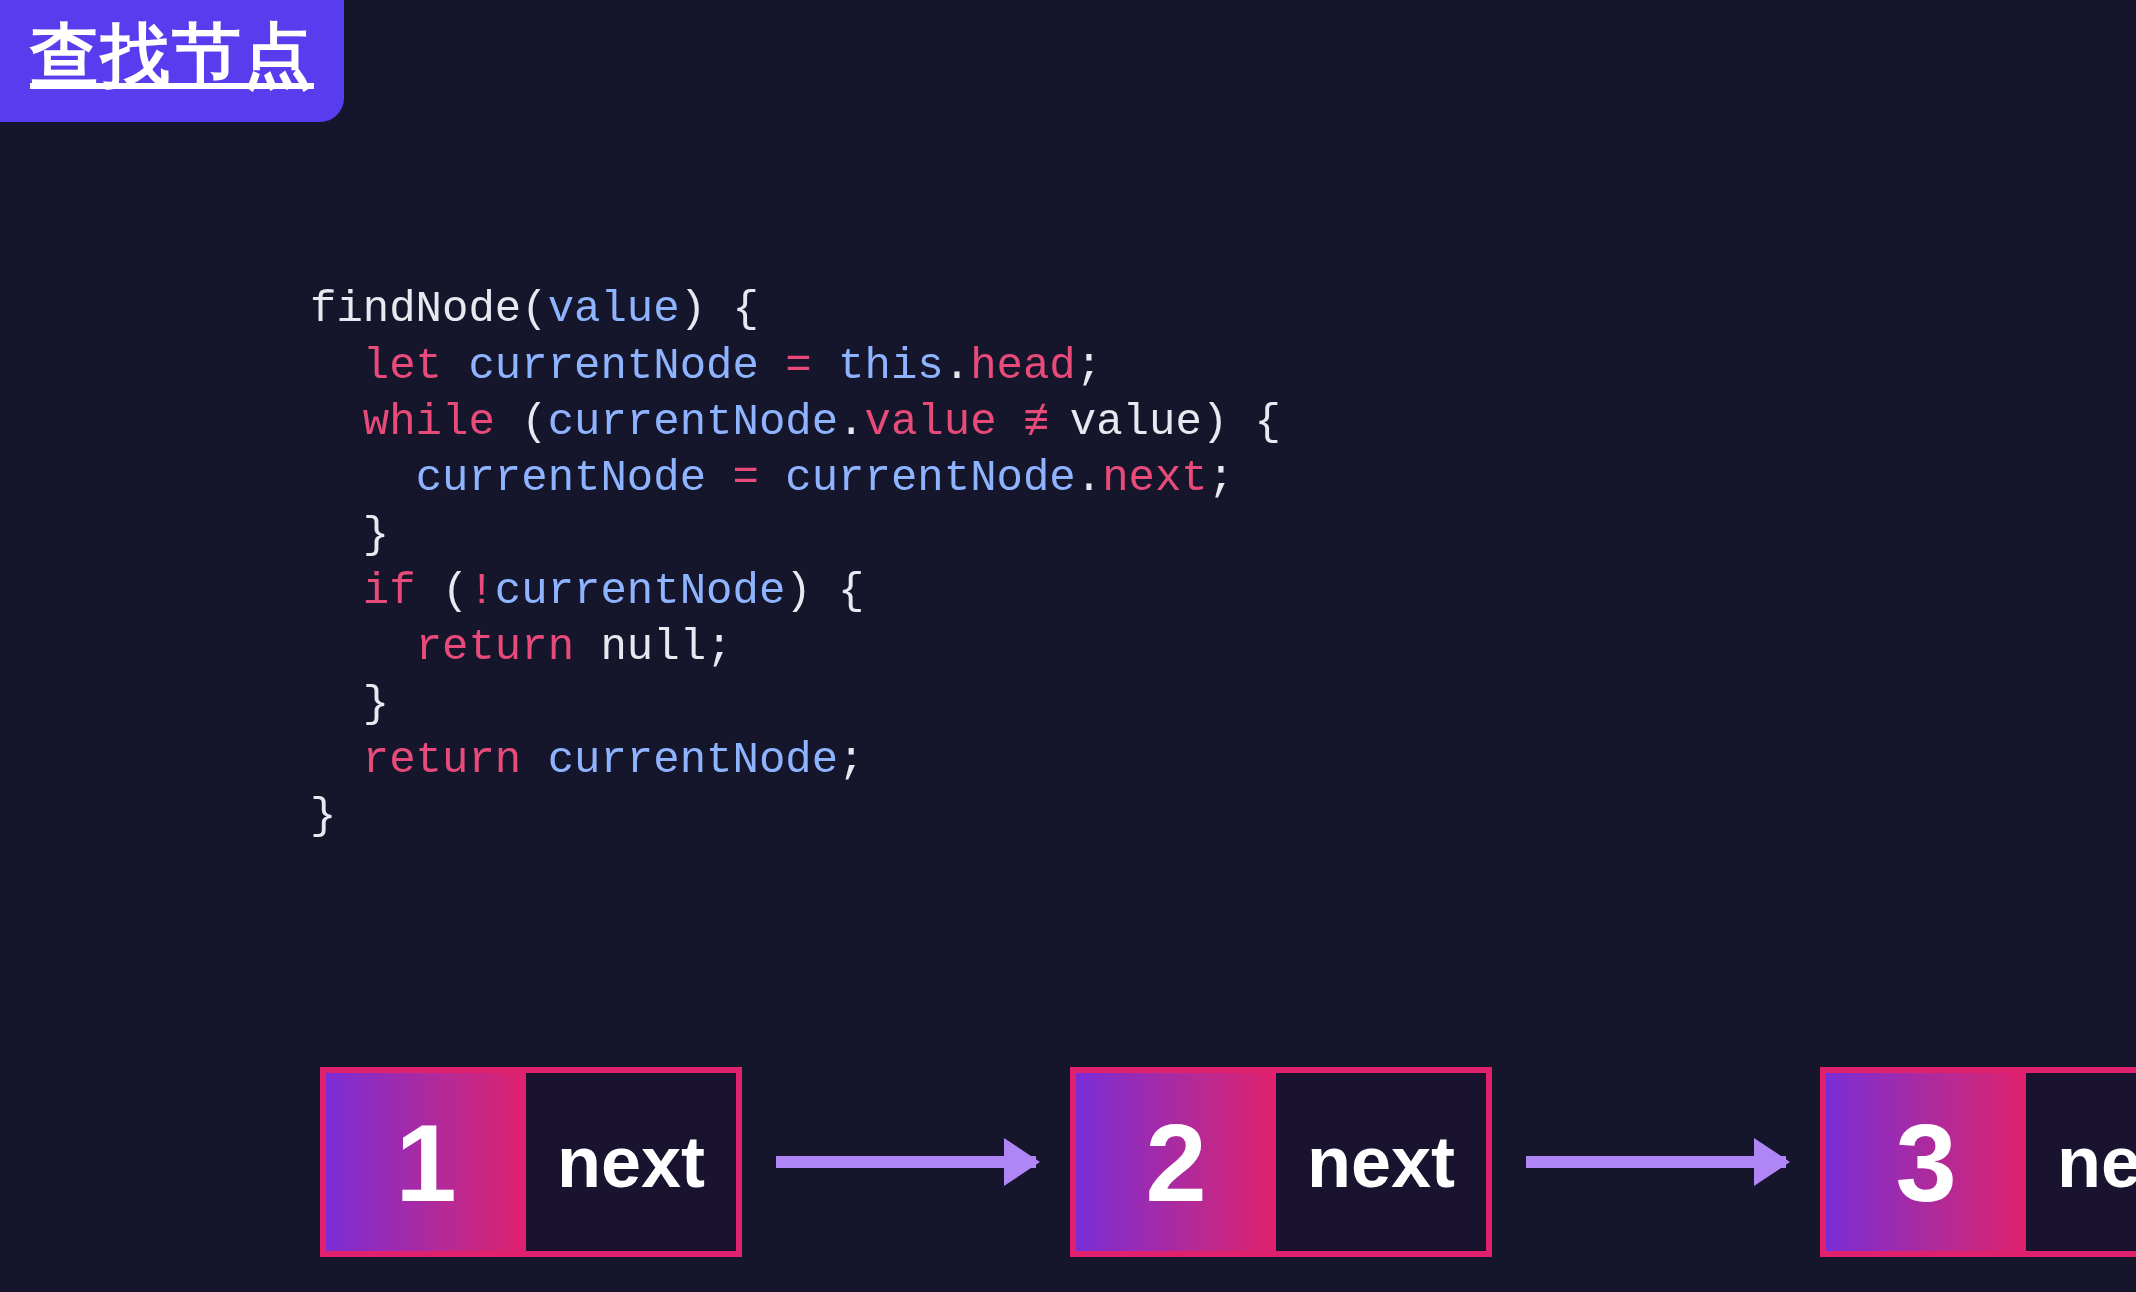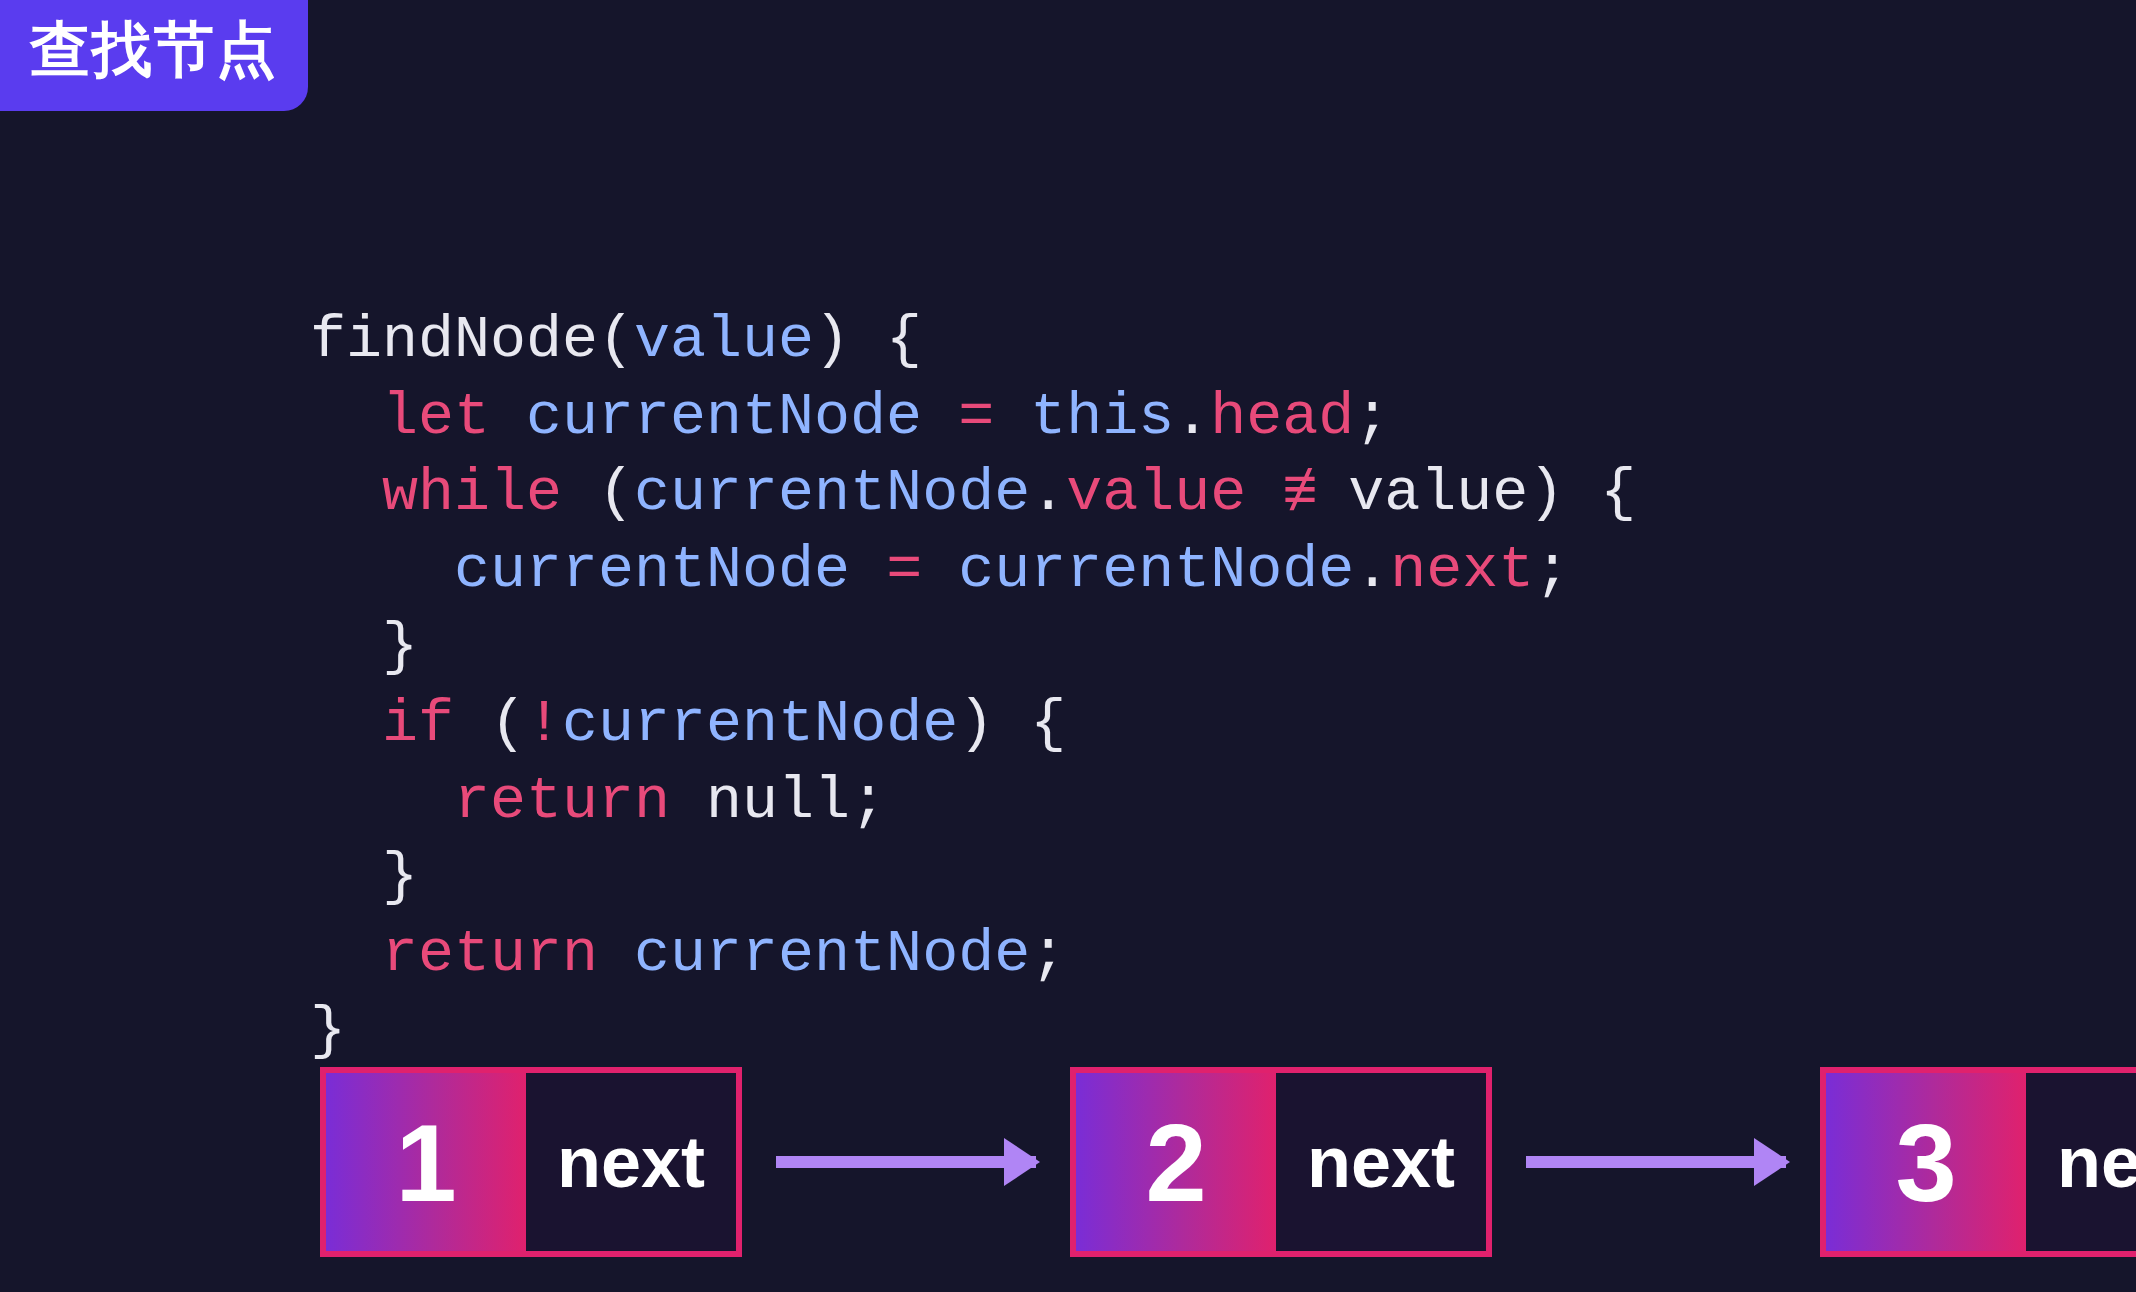--- a/index.html
+++ b/index.html
@@ -11,31 +11,32 @@
     overflow: hidden;
     position: relative;
   }
   .header-tab {
     position: absolute;
     top: 0;
     left: 0;
     background: #5a3cef;
     color: #ffffff;
     font-weight: 900;
-    font-size: 60px;
+    font-size: 69px;
     padding: 10px 30px 20px 30px;
     border-bottom-right-radius: 24px;
     font-family: 'Helvetica Neue', Arial, sans-serif;
     letter-spacing: 2px;
+    text-decoration: underline;
   }
   .code-block {
     position: absolute;
     left: 310px;
     top: 225px;
-    font-size: 60px;
+    font-size: 44px;
     line-height: 1.28;
     font-weight: 500;
     white-space: pre;
     color: #e8e8f0;
   }
   .kw { color: #e84a7a; }
   .fn { color: #e8e8f0; }
   .param { color: #8fb4ff; }
   .var { color: #8fb4ff; }
   .prop { color: #e84a7a; }

